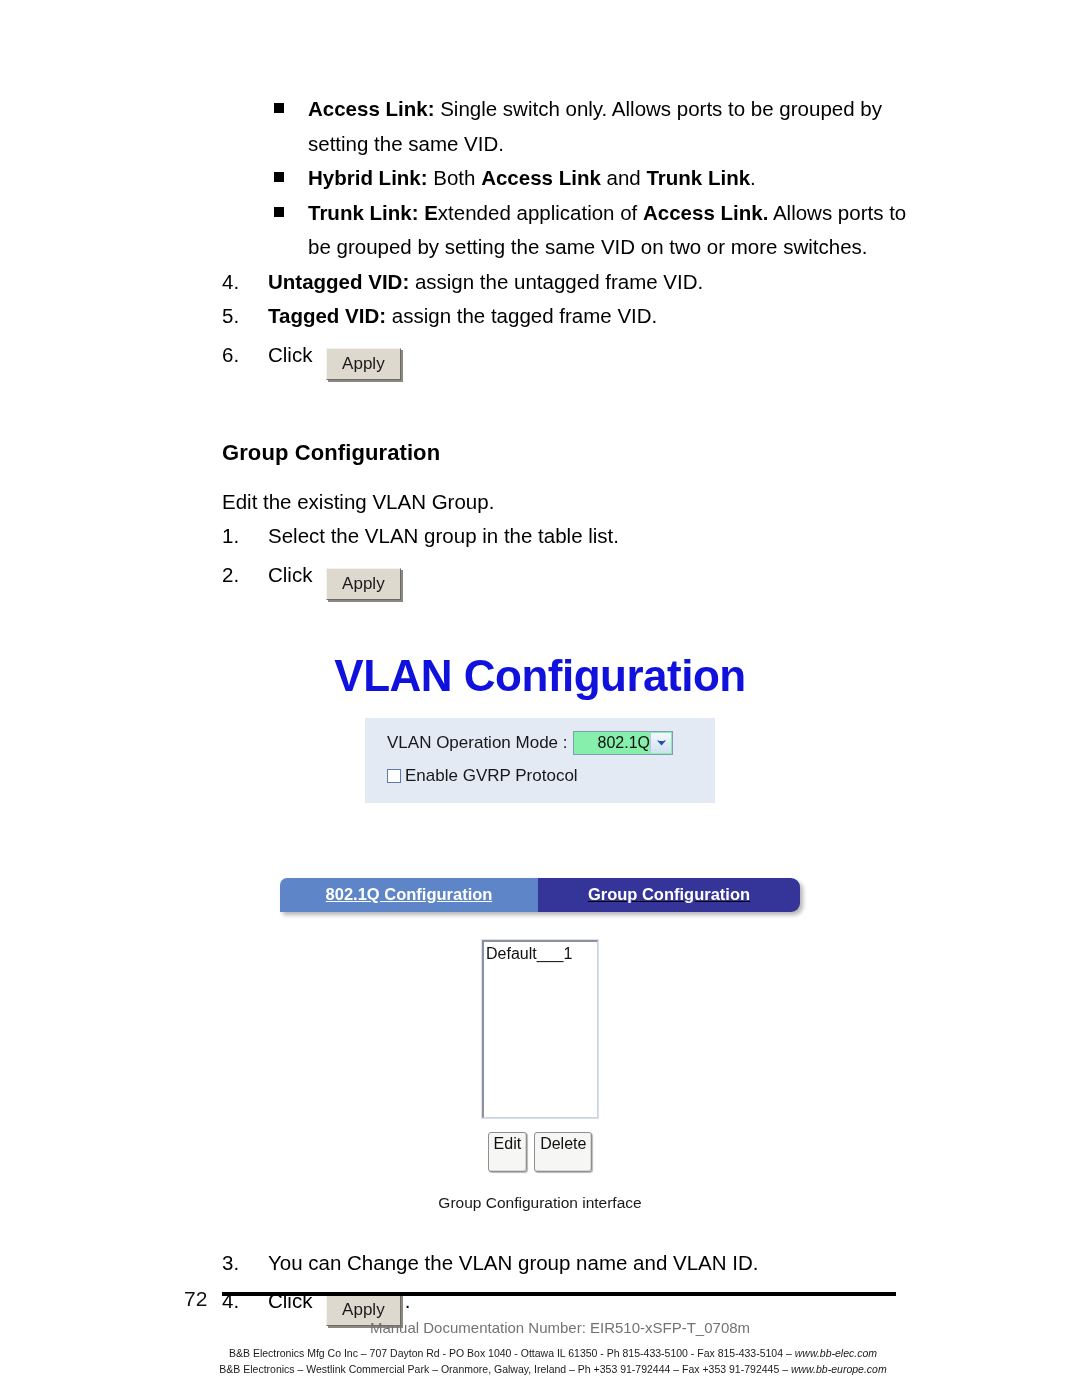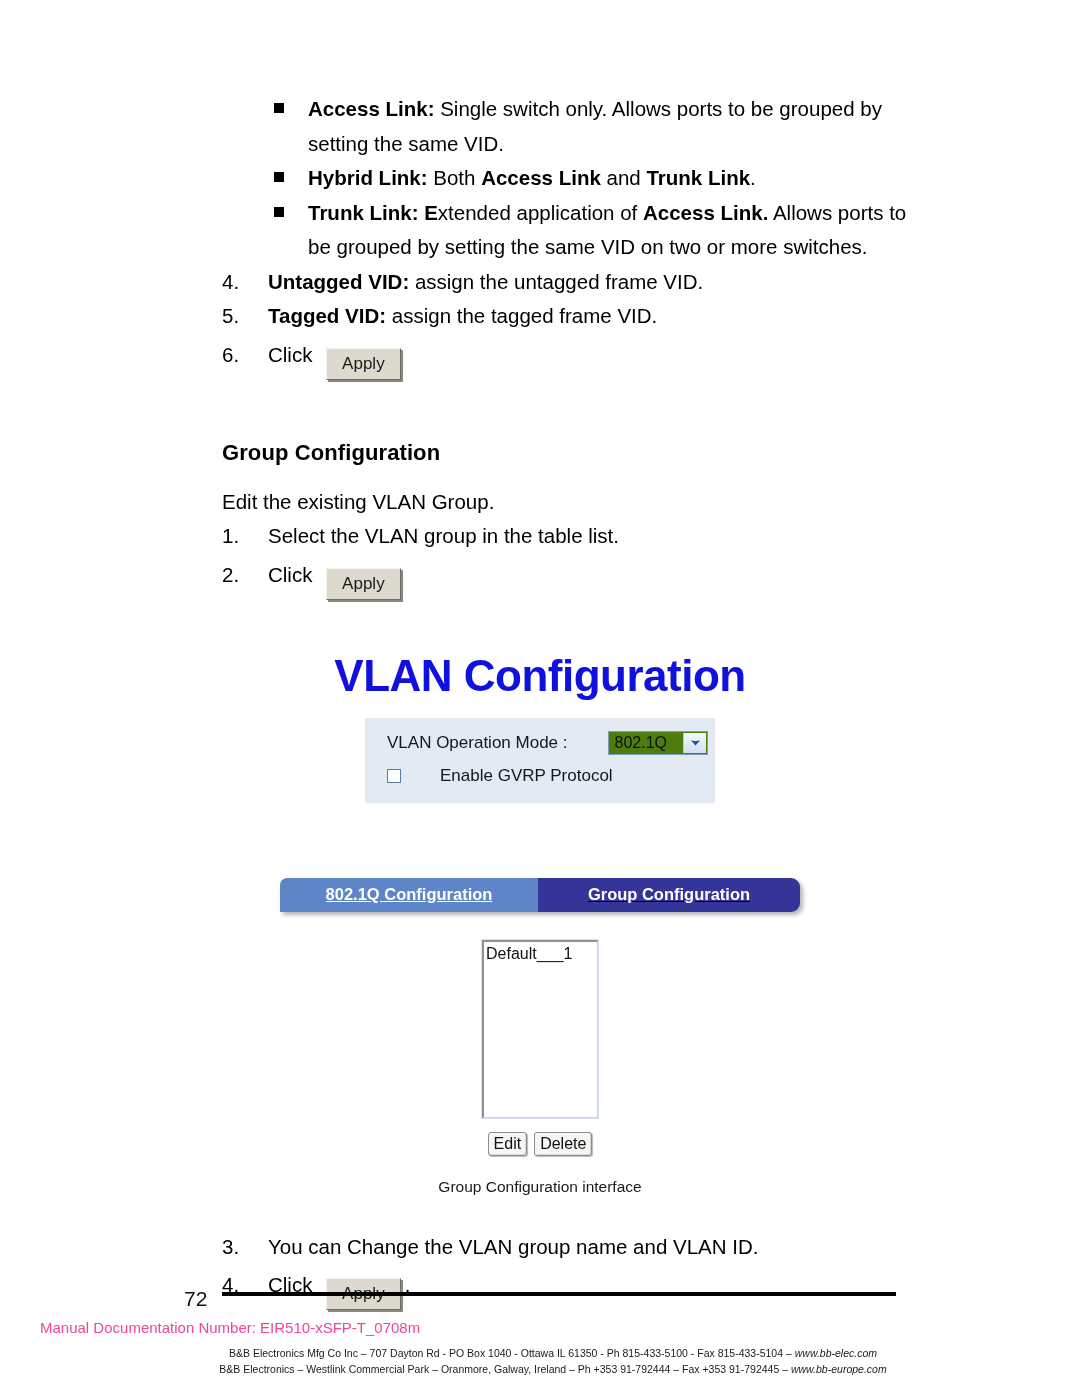--- a/index.html
+++ b/index.html
@@ -132,38 +132,37 @@
     padding: 13px 0 17px 22px;
     box-sizing: border-box;
   }
 
   .panel-row {
     display: flex;
     align-items: center;
     font-size: 17px;
     color: #16181a;
     white-space: nowrap;
-    gap: 35px;
   }
 
   .panel-row.second { margin-top: 11px; }
 
   .panel-label { margin-right: 6px; }
 
   .fake-select {
     display: inline-flex;
     align-items: center;
     justify-content: space-between;
     width: 100px;
     height: 24px;
-    background: #4d7c0f;
+    background: #86efac;
     border: 1px solid #7f9db9;
     box-sizing: border-box;
     font-size: 16px;
-    padding-left: 5px;
+    padding-left: 23px;
   }
 
   .fake-select .sel-value { color: #111; }
 
   .sel-arrow {
     width: 22px;
     height: 20px;
     margin: 1px 1px 1px 0;
     background: linear-gradient(#f4f8fd, #cfe0f2);
     border-left: 1px solid #b6cbe2;
@@ -256,21 +255,21 @@
   }
 
   .web-btn {
     background: #f6f6f4;
     border: 1px solid #8e8e8e;
     border-radius: 3px;
     box-shadow: inset -1px -1px 0 #d8d8d4, 1px 1px 1px rgba(0,0,0,0.28);
     font-size: 16px;
     font-family: "Liberation Sans", sans-serif;
     color: #101010;
-    padding: 1px 5px 2px 5px;
+    padding: 1px 5px 18px 5px;
     line-height: 19px;
   }
 
   .fig-caption {
     text-align: center;
     font-size: 15.5px;
     color: #1a1a1a;
     margin-top: 22px;
   }
 
@@ -298,23 +297,23 @@
   .footer-rule {
     position: absolute;
     left: 222px;
     top: 7px;
     width: 674px;
     height: 4px;
     background: #000000;
   }
 
   .footer-doc {
-    text-align: left;
+    text-align: center;
     font-size: 15px;
-    color: #ec4899;
+    color: #737373;
     margin-top: 8px;
     padding-left: 40px;
   }
 
   .footer-addr {
     text-align: center;
     font-size: 10.5px;
     color: #1a1a1a;
     line-height: 16px;
     margin-top: 9px;

